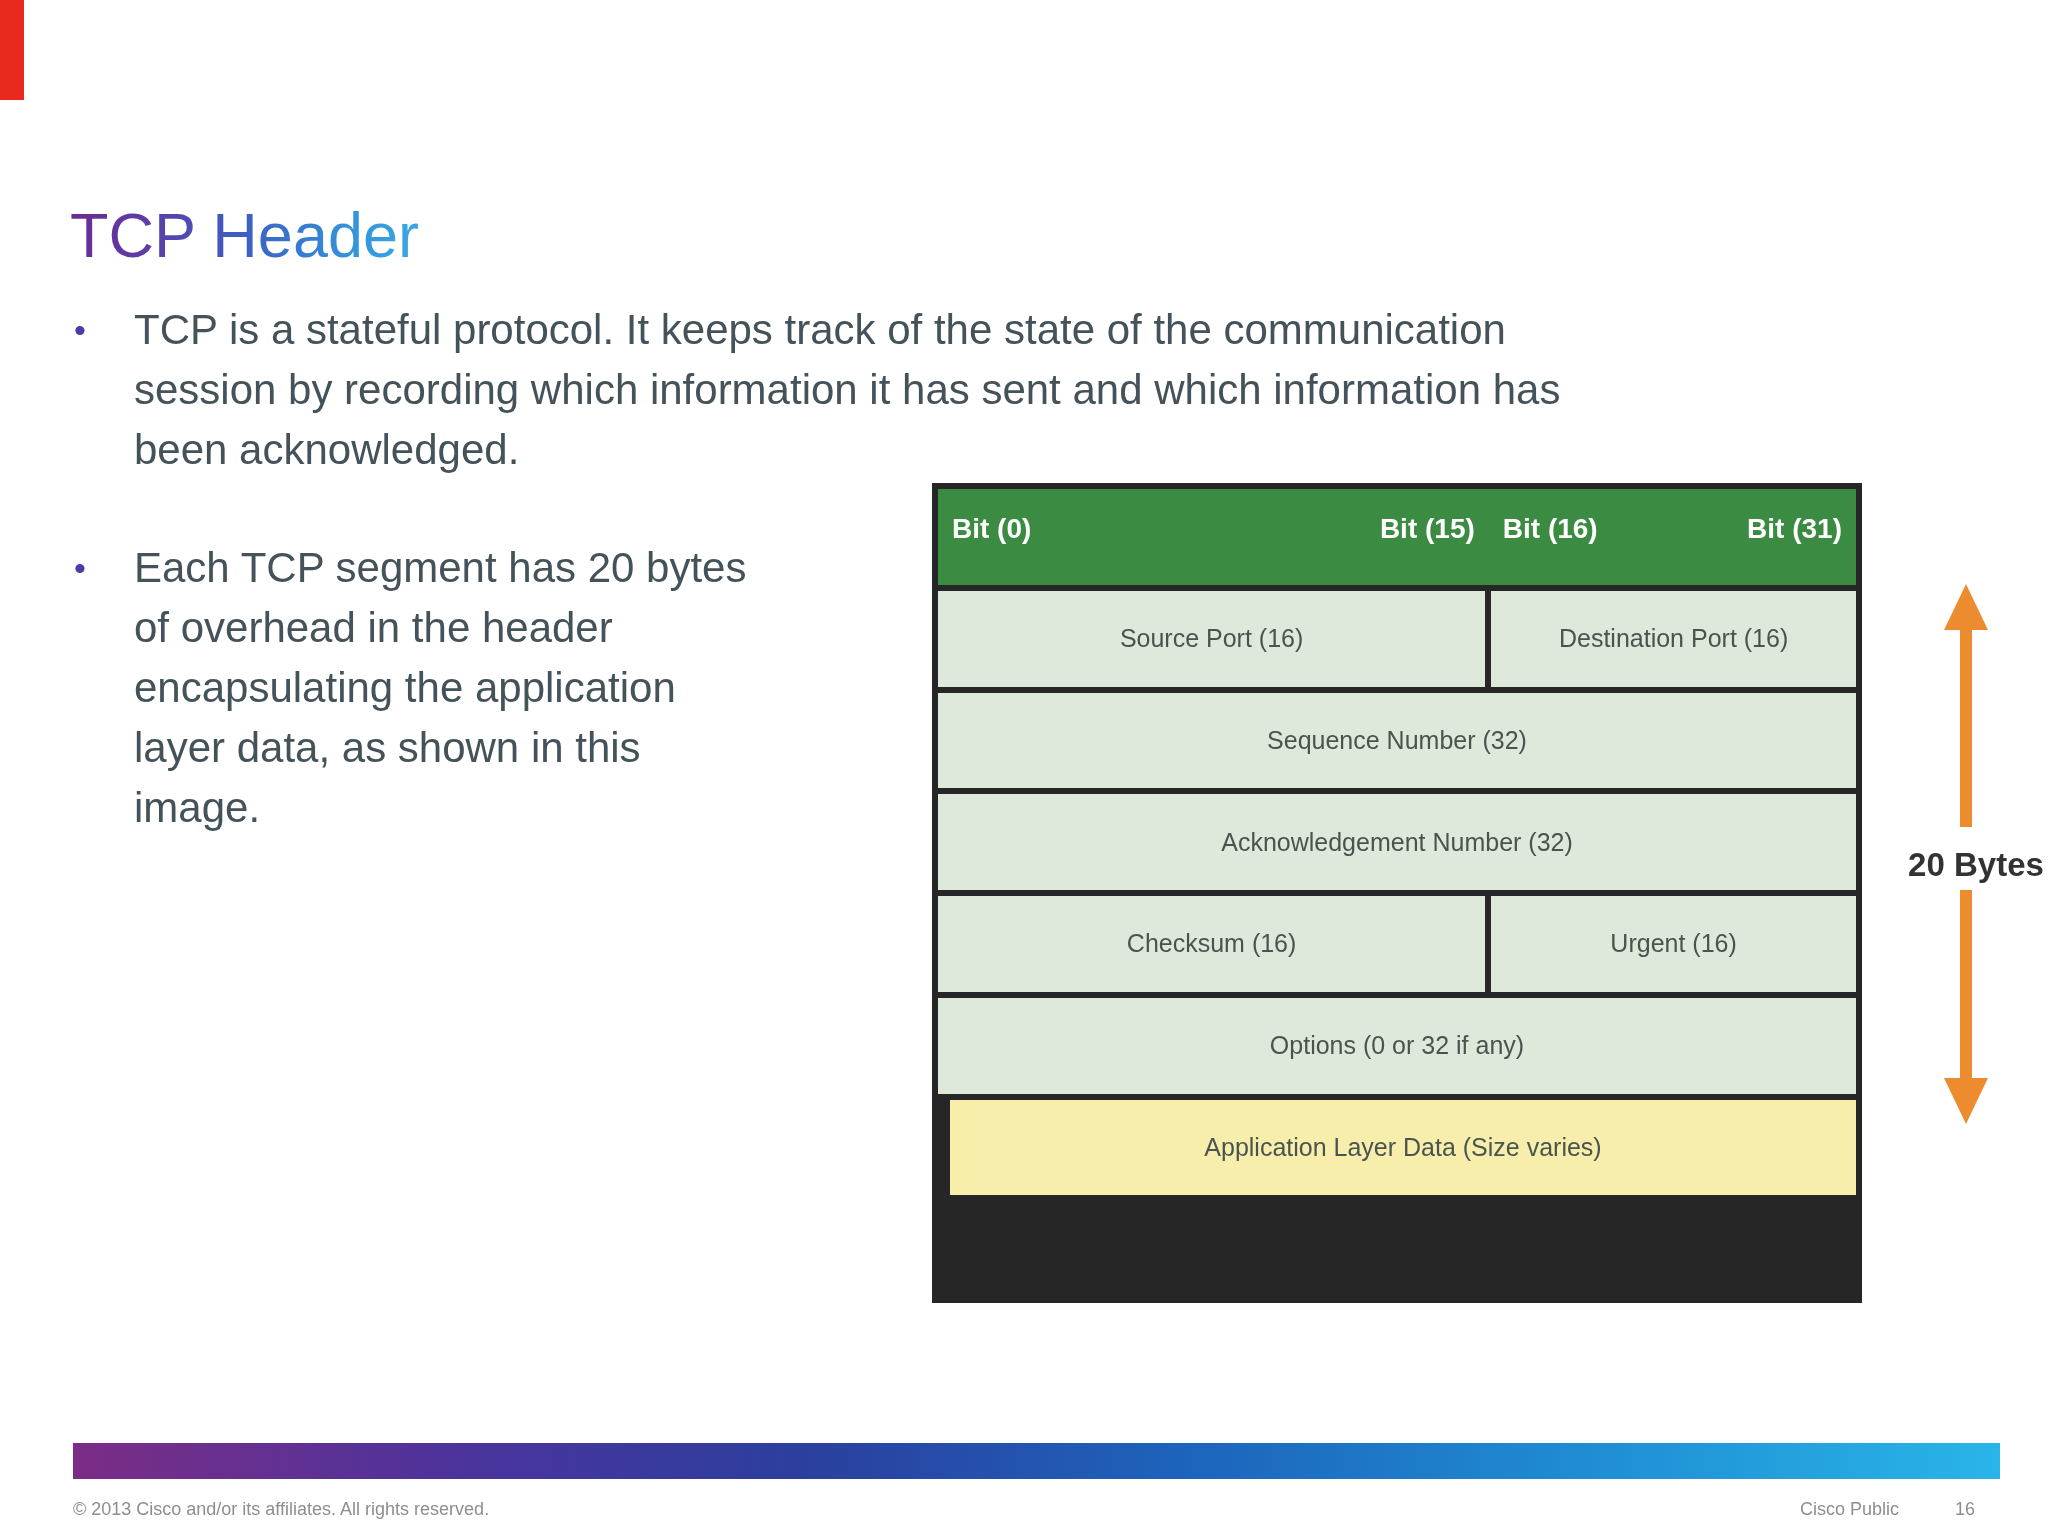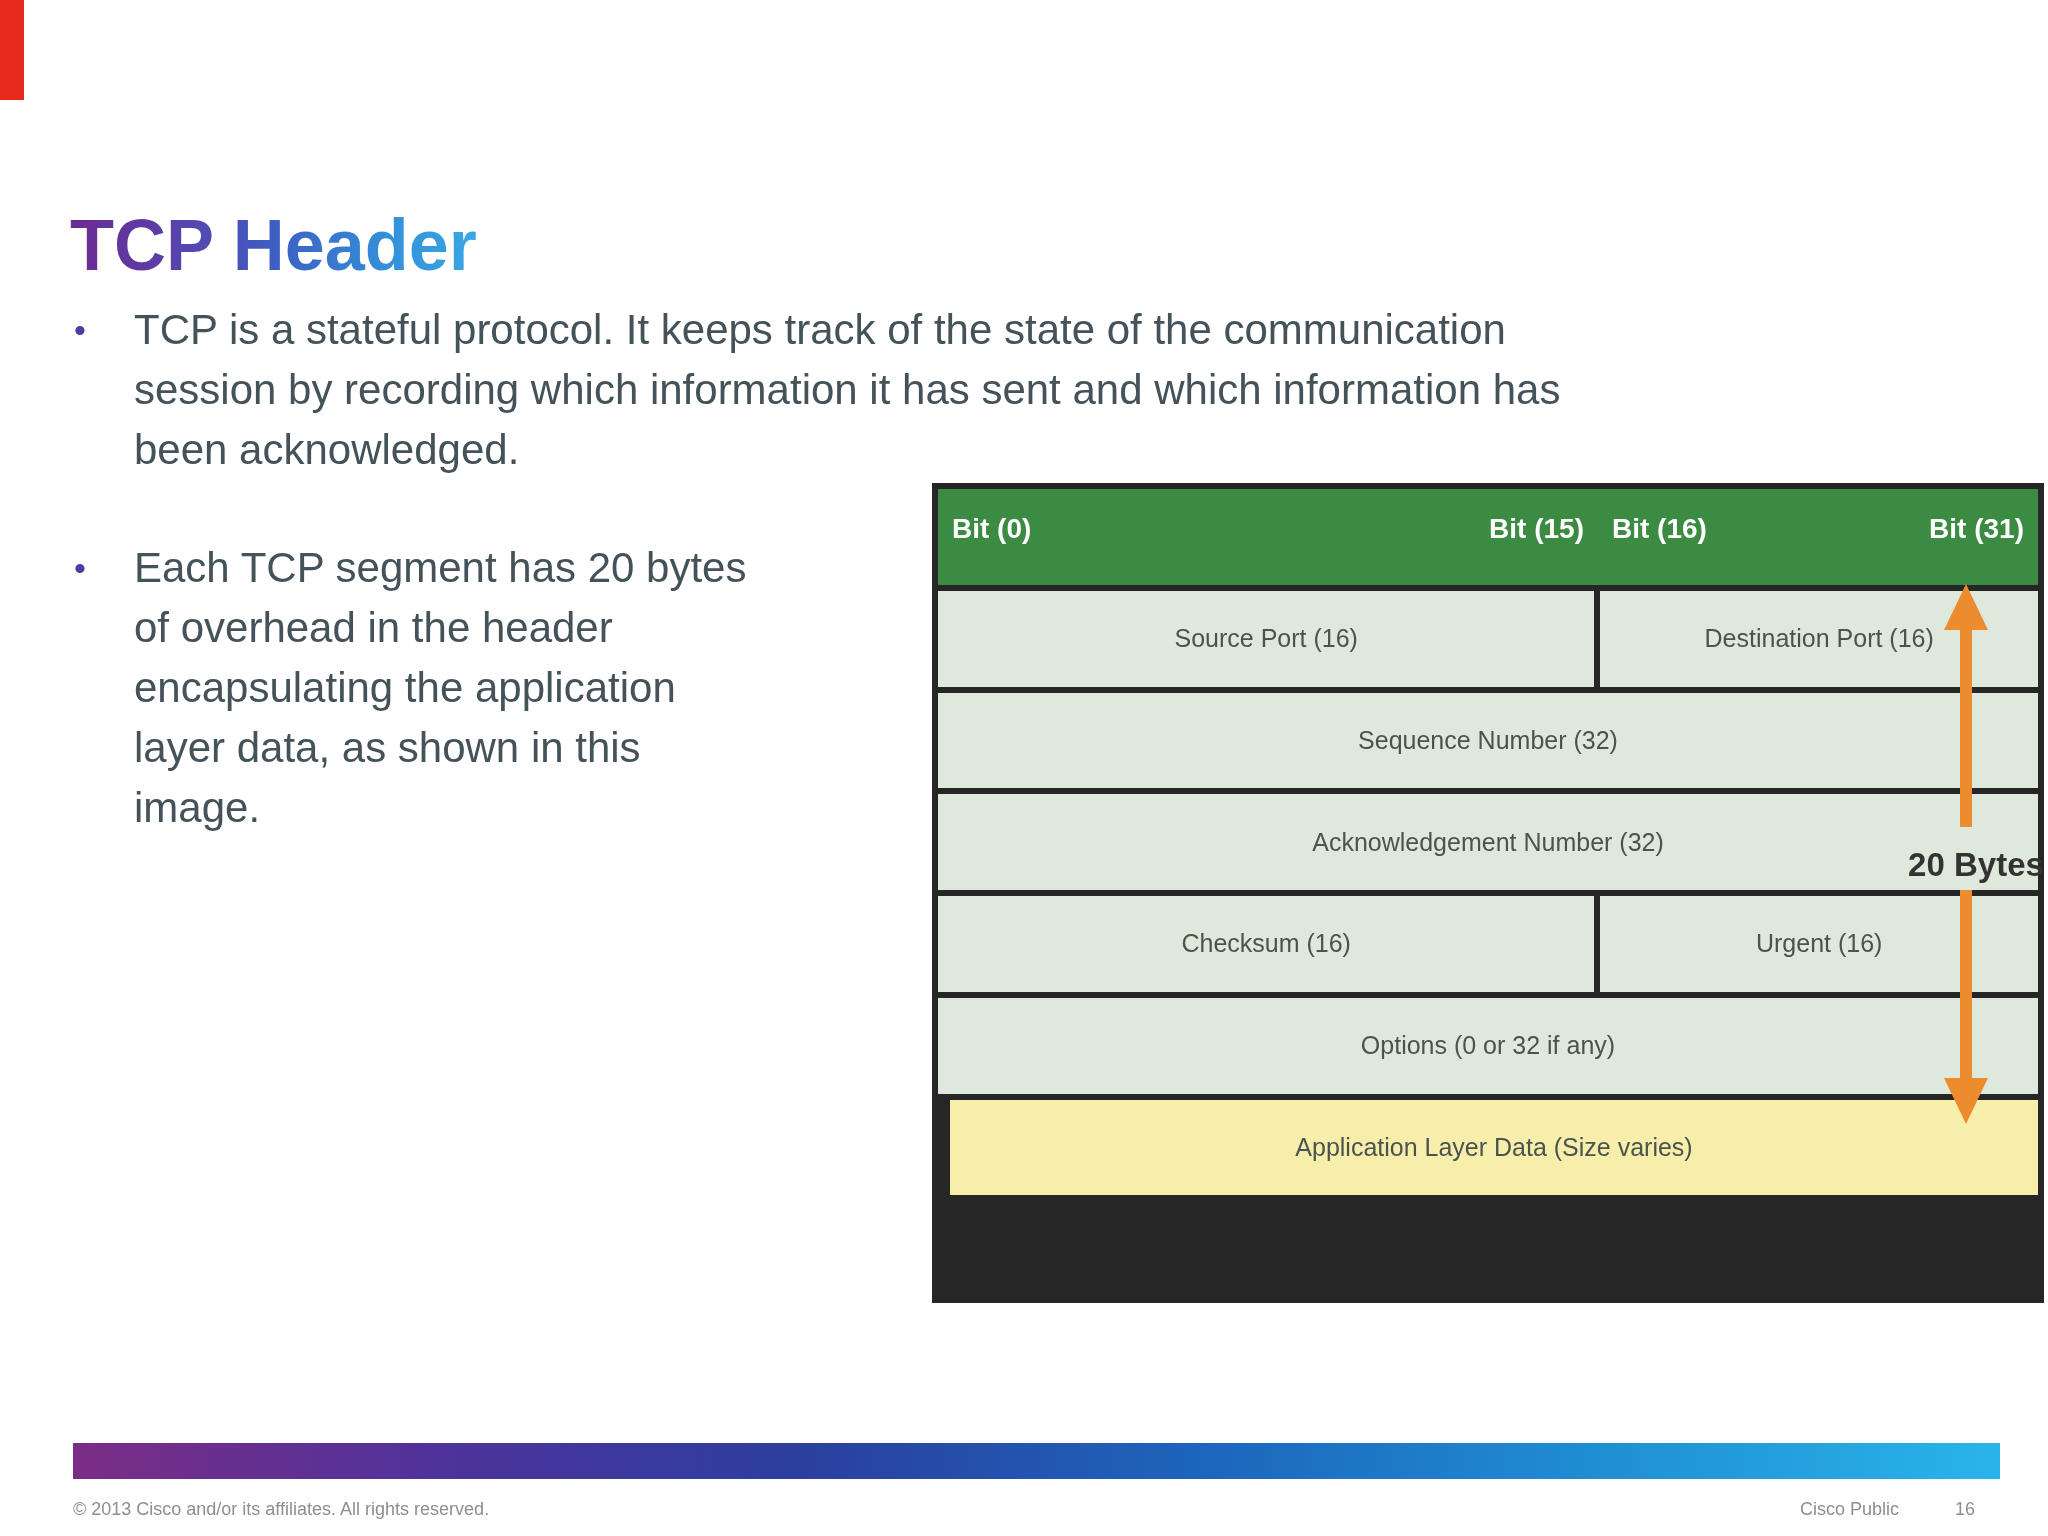--- a/index.html
+++ b/index.html
@@ -11,21 +11,21 @@
     font-family:"Liberation Sans", sans-serif;
   }
   
   .corner-accent{
     position:absolute;left:0;top:0;width:24px;height:100px;
     background:#e8291d;
   }
   
   .title{
     position:absolute;left:70px;top:160px;
-    font-size:72px;line-height:1.05;font-weight:700;
+    font-size:63px;line-height:1.05;font-weight:400;
     background:linear-gradient(90deg,#6c2b90 0%,#5a3fa9 24%,#3e5ec2 50%,#3390da 78%,#3aa8e4 100%);
     -webkit-background-clip:text;background-clip:text;
     -webkit-text-fill-color:transparent;color:transparent;
     white-space:nowrap;
   }
   
   .bullet{
     position:absolute;left:74px;
     display:flex;align-items:flex-start;
   }
@@ -34,21 +34,21 @@
     font-size:34px;line-height:60px;color:#4b3da4;
   }
   .bullet .btext{
     font-size:42px;line-height:60px;color:#44525a;
     white-space:pre-line;
   }
   .bullet-1{top:300px;}
   .bullet-2{top:538px;}
   
   .tcp-table{
-    position:absolute;left:932px;top:483px;width:1112px;height:820px;
+    position:absolute;left:932px;top:483px;width:930px;height:820px;
     background:#262626;
     display:grid;grid-template-rows:repeat(8,1fr);
     gap:6px;padding:6px;box-sizing:border-box;
   }
   .trow{display:grid;gap:6px;}
   .row-cols-2{grid-template-columns:60fr 40fr;}
   .row-cols-4{grid-template-columns:155fr 245fr 200fr 400fr;}
   .cell{
     background:#dfe9db;
     display:flex;align-items:center;justify-content:center;text-align:center;

